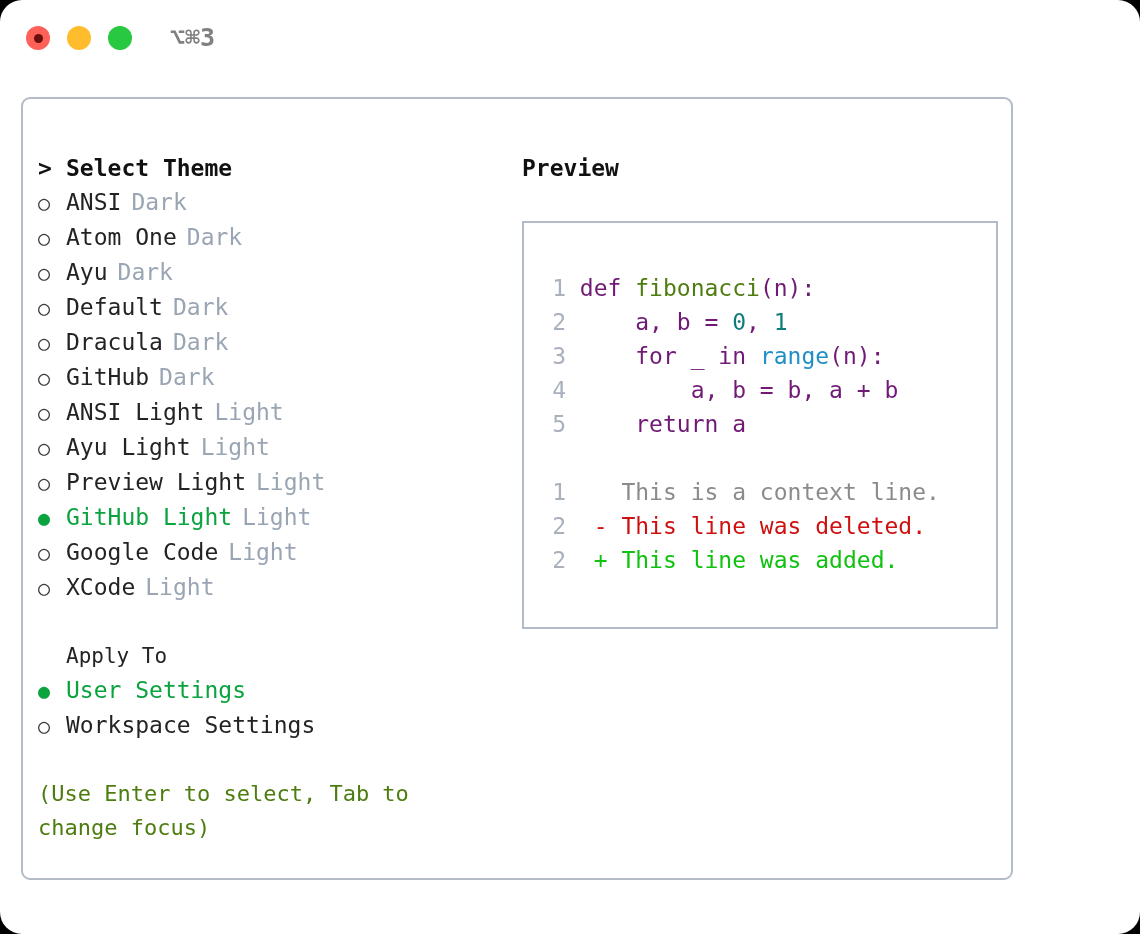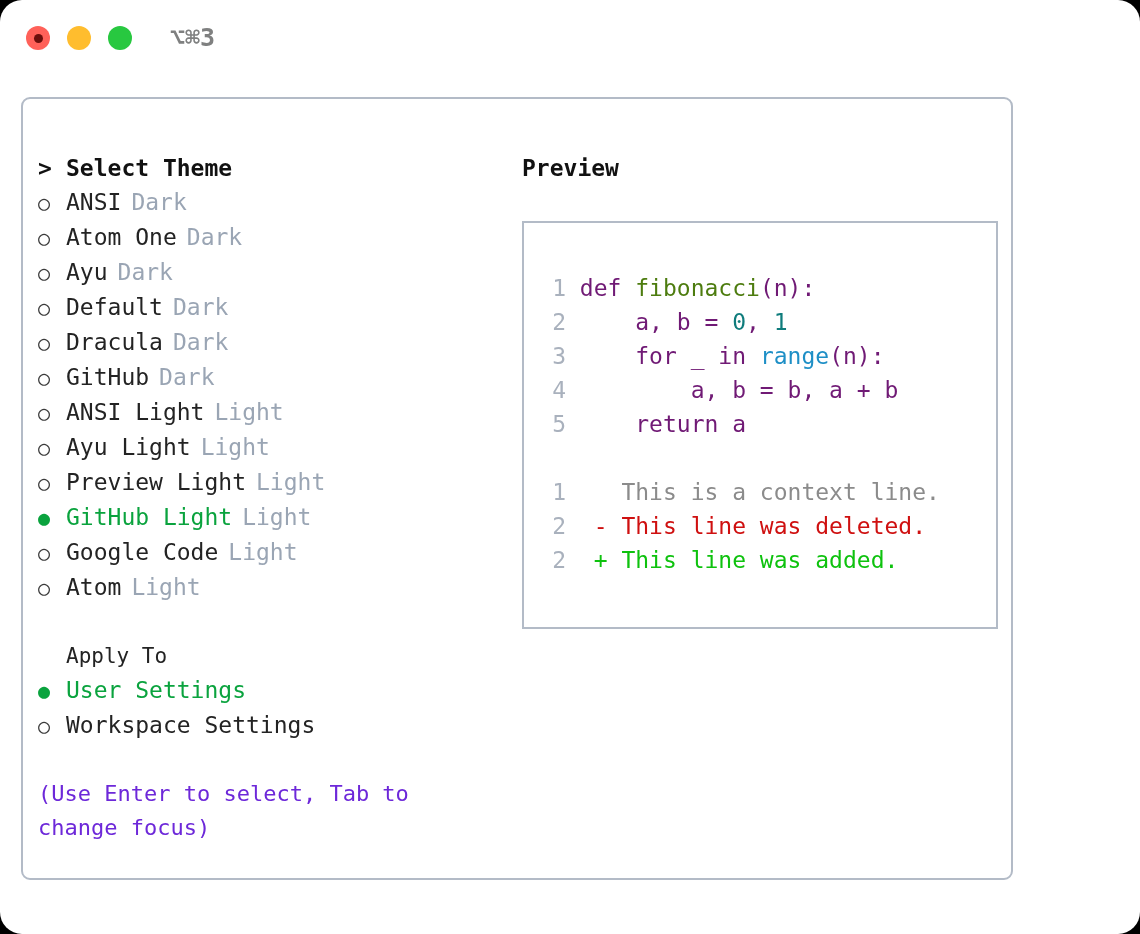--- a/index.html
+++ b/index.html
@@ -150,21 +150,21 @@
     width: 28px;
     flex: none;
   }
 
   .spacer-row { height: 34px; }
 
   .hint {
     margin-top: 34px;
     font-size: 22px;
     line-height: 34px;
-    color: #6d28d9;
+    color: #4d7c0f;
     width: 400px;
   }
 
   
   .right-col {
     position: absolute;
     left: 479px;
     top: 52px;
     width: 490px;
     padding-left: 20px;
@@ -238,21 +238,21 @@
           <div class="row"><span class="bullet">○</span><span class="label">Atom One</span><span class="tag">Dark</span></div>
           <div class="row"><span class="bullet">○</span><span class="label">Ayu</span><span class="tag">Dark</span></div>
           <div class="row"><span class="bullet">○</span><span class="label">Default</span><span class="tag">Dark</span></div>
           <div class="row"><span class="bullet">○</span><span class="label">Dracula</span><span class="tag">Dark</span></div>
           <div class="row"><span class="bullet">○</span><span class="label">GitHub</span><span class="tag">Dark</span></div>
           <div class="row"><span class="bullet">○</span><span class="label">ANSI Light</span><span class="tag">Light</span></div>
           <div class="row"><span class="bullet">○</span><span class="label">Ayu Light</span><span class="tag">Light</span></div>
           <div class="row"><span class="bullet">○</span><span class="label">Preview Light</span><span class="tag">Light</span></div>
           <div class="row selected"><span class="bullet">●</span><span class="label">GitHub Light</span><span class="tag">Light</span></div>
           <div class="row"><span class="bullet">○</span><span class="label">Google Code</span><span class="tag">Light</span></div>
-          <div class="row"><span class="bullet">○</span><span class="label">Atom</span><span class="tag">Light</span></div>
+          <div class="row"><span class="bullet">○</span><span class="label">XCode</span><span class="tag">Light</span></div>
         </div>
 
       <div class="spacer-row"></div>
 
       <div class="section-header">
         <span class="prompt"></span>
         <span>Apply To</span>
       </div>
 
       <div id="apply-to-list">

